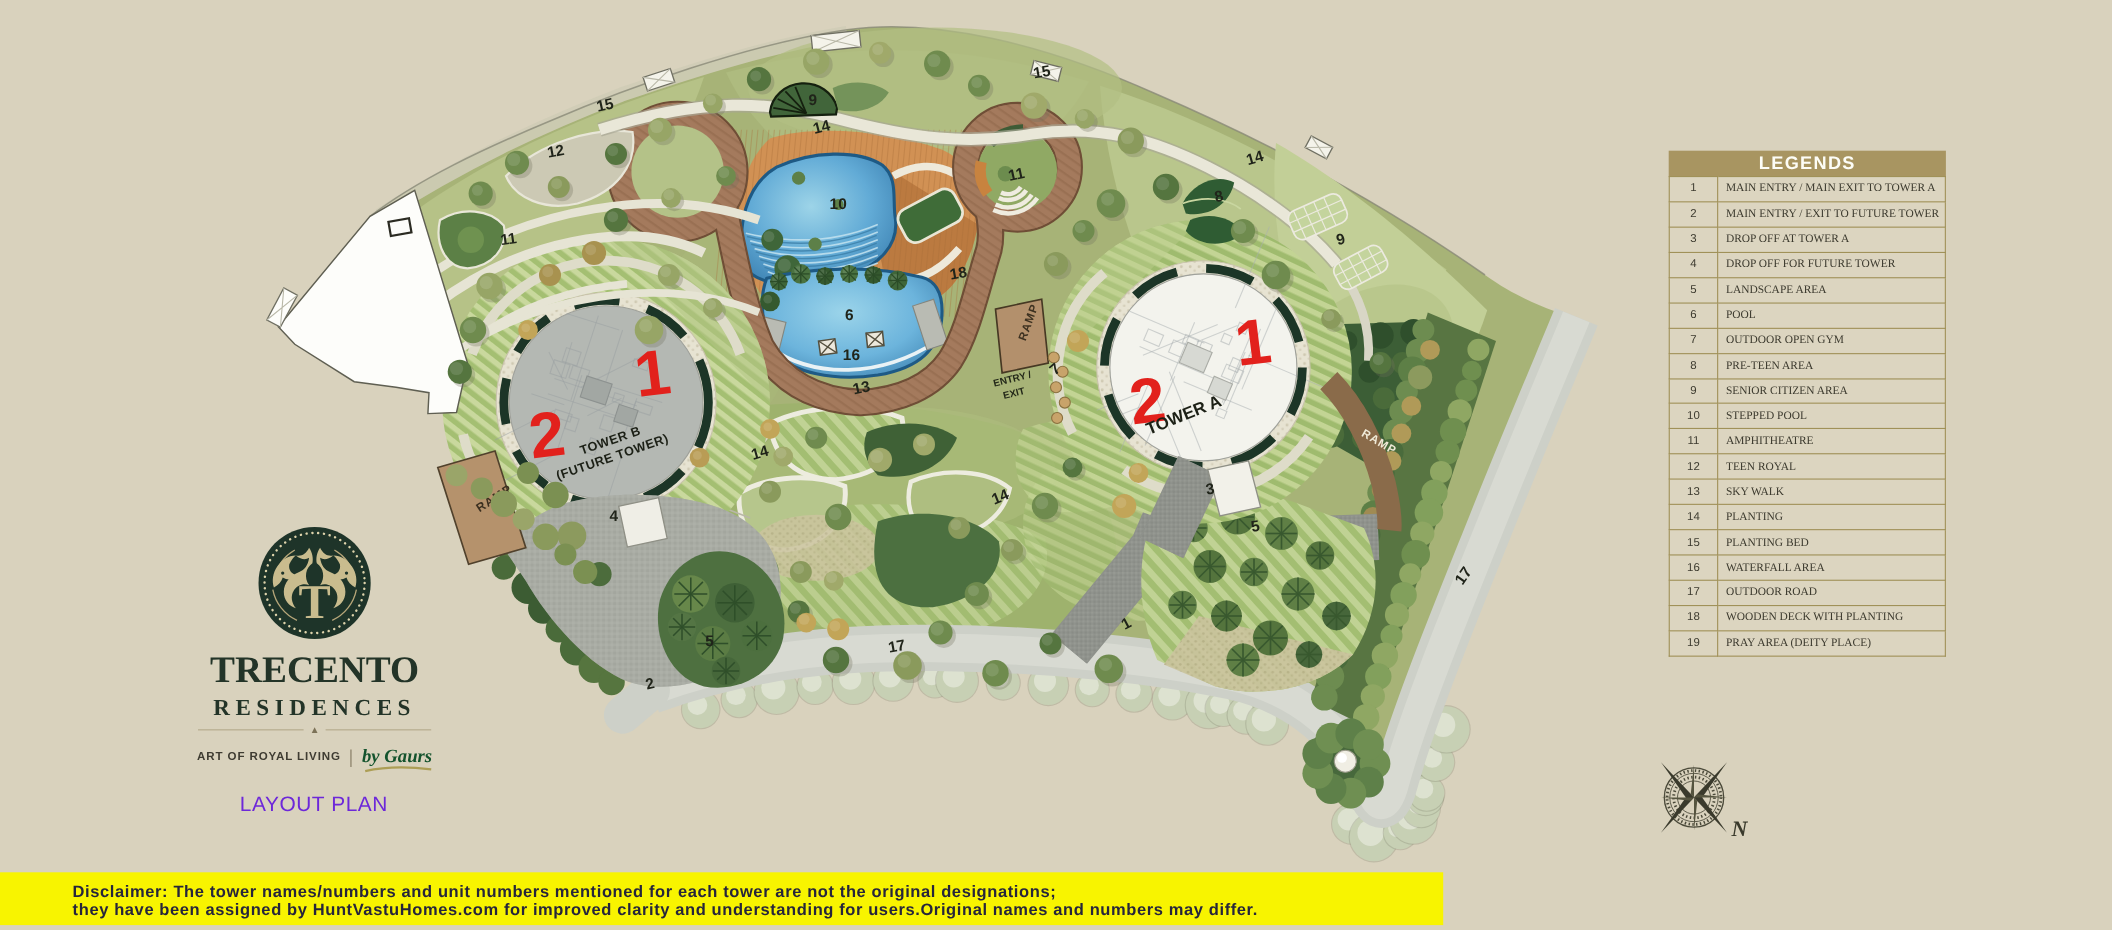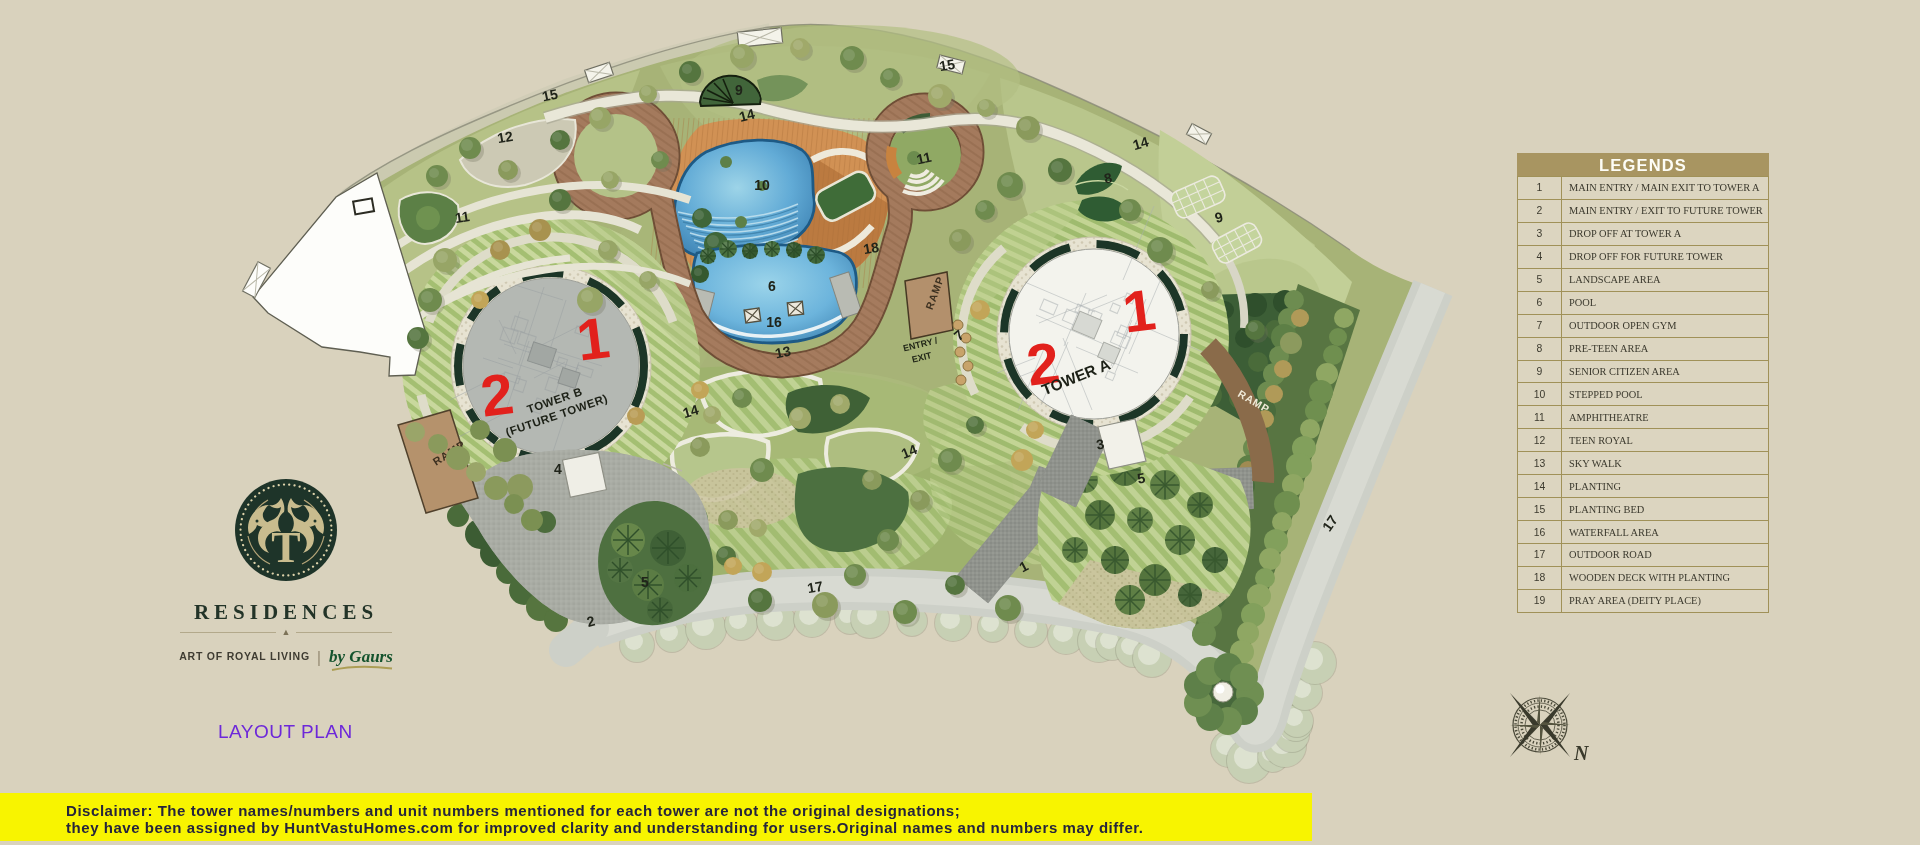--- a/index.html
+++ b/index.html
@@ -1,28 +1,28 @@
 <!DOCTYPE html>
 <html><head>
 <meta charset="utf-8">
 <style>
 html,body{margin:0;padding:0;}
 body{width:1920px;height:845px;overflow:hidden;background:#d9d2bd;font-family:"Liberation Sans",sans-serif;position:relative;}
 #page{position:absolute;inset:0;width:1920px;height:845px;}
 
-#legends{position:absolute;left:1504px;top:153px;width:252px;padding-left:13px;}
+#legends{position:absolute;left:1504px;top:137px;width:252px;padding-left:13px;}
 #legends .hdr{background:#a89561;color:#fdfdf6;font-weight:bold;font-size:16.5px;letter-spacing:1.2px;text-align:center;height:23px;line-height:24px;}
 #legends table{border-collapse:collapse;width:252px;table-layout:fixed;}
 #legends td{border:1px solid #a09158;font-size:10.4px;color:#3c3a2e;height:21.95px;padding:0;background:#dcd5c0;white-space:nowrap;overflow:hidden;}
 #legends td.n{width:43px;text-align:center;}
 #legends td.d{padding-left:7px;font-family:Liberation Serif, serif;}
 
 #logoblk{position:absolute;left:136px;top:478px;width:300px;text-align:center;color:#2c4334;}
 #brand1{font-family:"Liberation Serif",serif;font-weight:bold;font-size:34px;letter-spacing:0px;color:#233428;margin-top:11px;line-height:1;}
-#brand2{font-family:"Liberation Serif",serif;font-weight:bold;font-size:21px;letter-spacing:5px;color:#233428;margin-top:20px;line-height:1;}
+#brand2{font-family:"Liberation Serif",serif;font-weight:bold;font-size:21px;letter-spacing:5px;color:#233428;margin-top:6px;line-height:1;}
 #orn{display:flex;align-items:center;justify-content:center;margin-top:4px;}
 #orn .ln{height:1px;background:#b3a98b;width:96px;}
 #orn .a{font-size:9px;color:#7c7257;padding:0 6px;font-family:"Liberation Serif",serif;}
 #gswoosh{display:block;margin:-4px auto 0 auto;}
 #tagrow{margin-top:10px;font-size:10.5px;letter-spacing:0.8px;color:#3f3c32;font-weight:bold;white-space:nowrap;}
 #tagrow .sep{color:#9a9078;font-weight:normal;padding:0 7px;font-size:17px;vertical-align:-3px;}
 #tagrow .script{font-family:"Liberation Serif",serif;font-style:italic;font-weight:bold;font-size:17px;letter-spacing:0;color:#14532d;vertical-align:-2px;}
 #layoutplan{position:absolute;left:218px;top:721px;font-size:19px;color:#6d28d9;letter-spacing:0.5px;}
 
 #disc{position:absolute;left:0;top:793px;width:1312px;height:48px;background:#f8f400;color:#26253b;font-weight:bold;font-size:15px;letter-spacing:0.55px;}
@@ -1173,20 +1173,21 @@
       <path d="M 57,20 C 60,26 64,28 69,27 C 64,31 60,31 57,29 C 58,36 61,40 66,42 C 74,45 80,52 80,60 C 80,68 75,73 69,75 C 73,70 74,64 71,59 C 68,54 62,52 57,54 C 62,47 60,38 54,34 C 53,30 54,24 57,20 Z"></path>
       <path d="M 35,27 C 28,27 22,31 18,37 C 14,43 13,50 15,56 C 19,54 22,51 23,47 C 28,50 33,49 36,45 C 31,44 28,40 29,35 C 31,31 33,28 35,27 Z"></path>
       <path d="M 69,27 C 76,27 82,31 86,37 C 90,43 91,50 89,56 C 85,54 82,51 81,47 C 76,50 71,49 68,45 C 73,44 76,40 75,35 C 73,31 71,28 69,27 Z"></path>
     </g>
     <g fill="#1e3429">
       <circle cx="23" cy="43" r="1.5"></circle>
           <circle cx="81" cy="43" r="1.5"></circle>
     </g>
     <text x="52" y="84" text-anchor="middle" font-family="Liberation Serif,serif" font-size="44" font-weight="bold" fill="#c9bc8e">T</text>
   </svg>
+  <div id="brand1">TRECENTO</div>
   <div id="brand2">RESIDENCES</div>
   <div id="orn">
         <span class="ln"></span>
         <span class="a">▲</span>
         <span class="ln"></span>
       </div>
   <div id="tagrow">ART OF ROYAL LIVING<span class="sep">|</span><span class="script">by Gaurs</span></div>
   <svg id="gswoosh" width="300" height="8" viewBox="0 0 300 8">
         <path d="M 196,6 C 214,2 238,2.2 256,4.5" stroke="#ac9e55" fill="none" stroke-width="2"></path>
       </svg>

